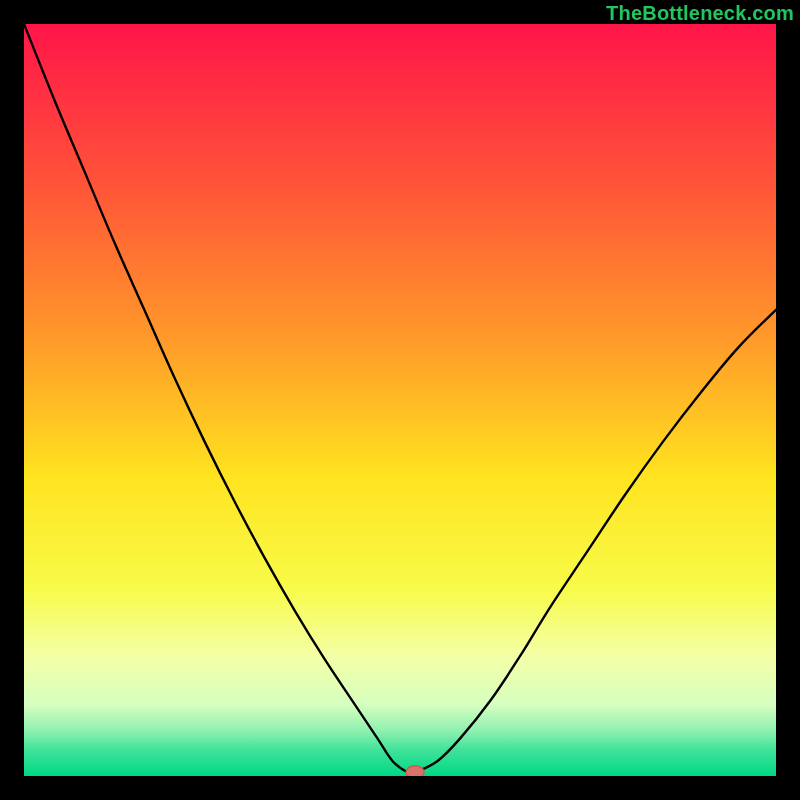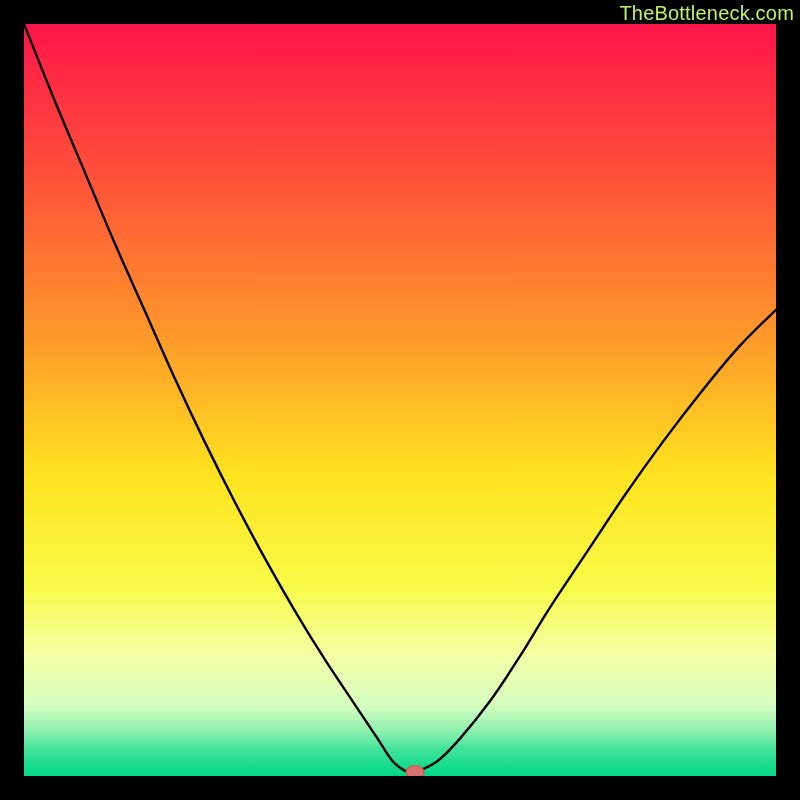--- a/index.html
+++ b/index.html
@@ -32,23 +32,23 @@
   .curve, .marker {
     position: absolute;
     left: 0; top: 0;
     width: 752px;
     height: 752px;
   }
   .watermark {
     position: absolute;
     top: 2px;
     right: 6px;
-    color: #bef264;
+    color: #22c55e;
     font-size: 20px;
-    font-weight: 400;
+    font-weight: 700;
     letter-spacing: 0.2px;
     user-select: none;
   }
 </style>
 </head>
 <body>
 
 <div class="frame">
 
   <div class="plot-area">

